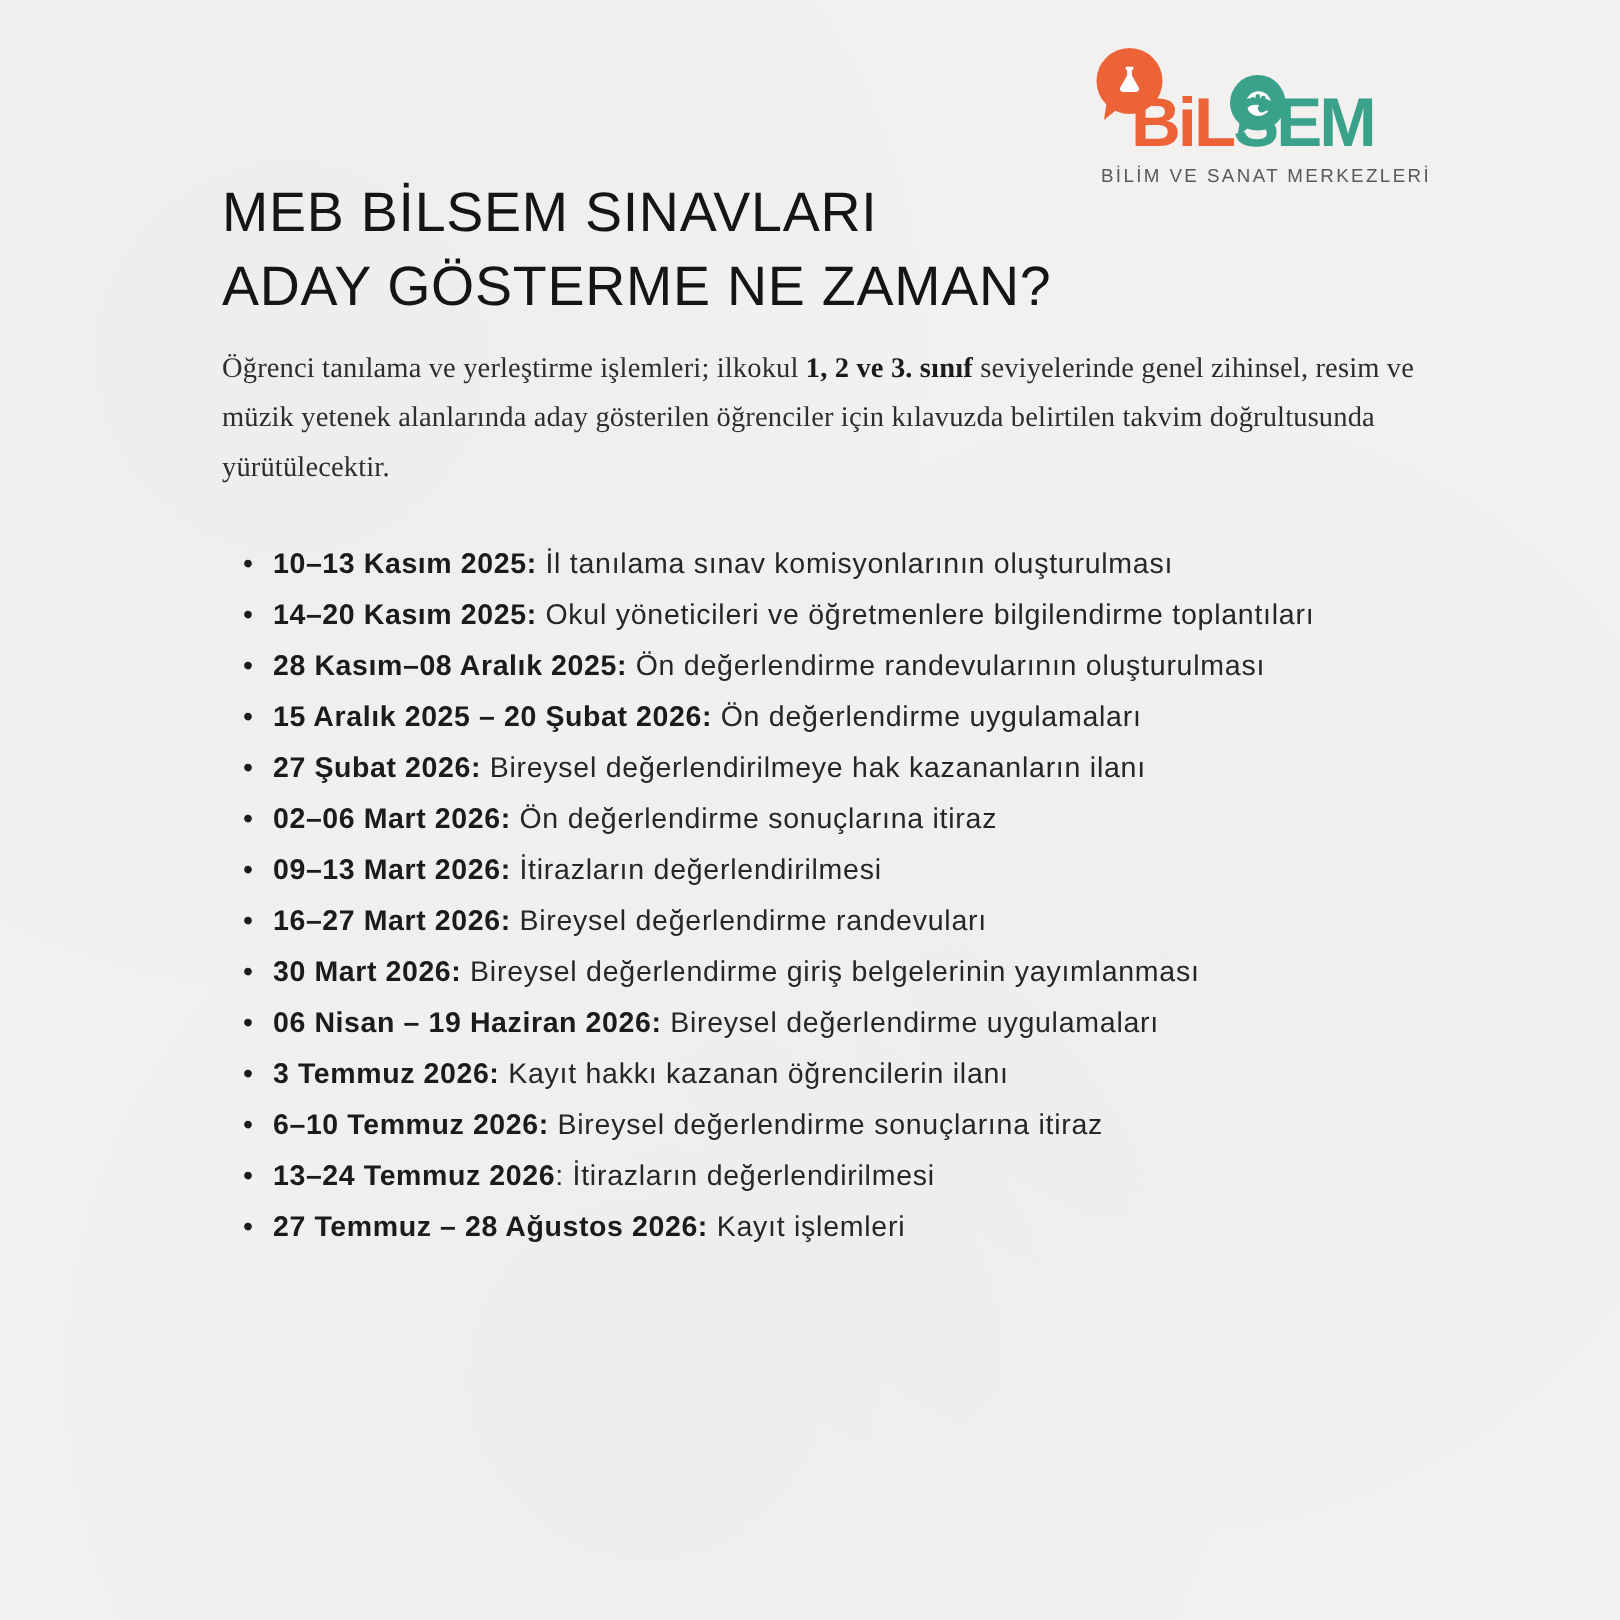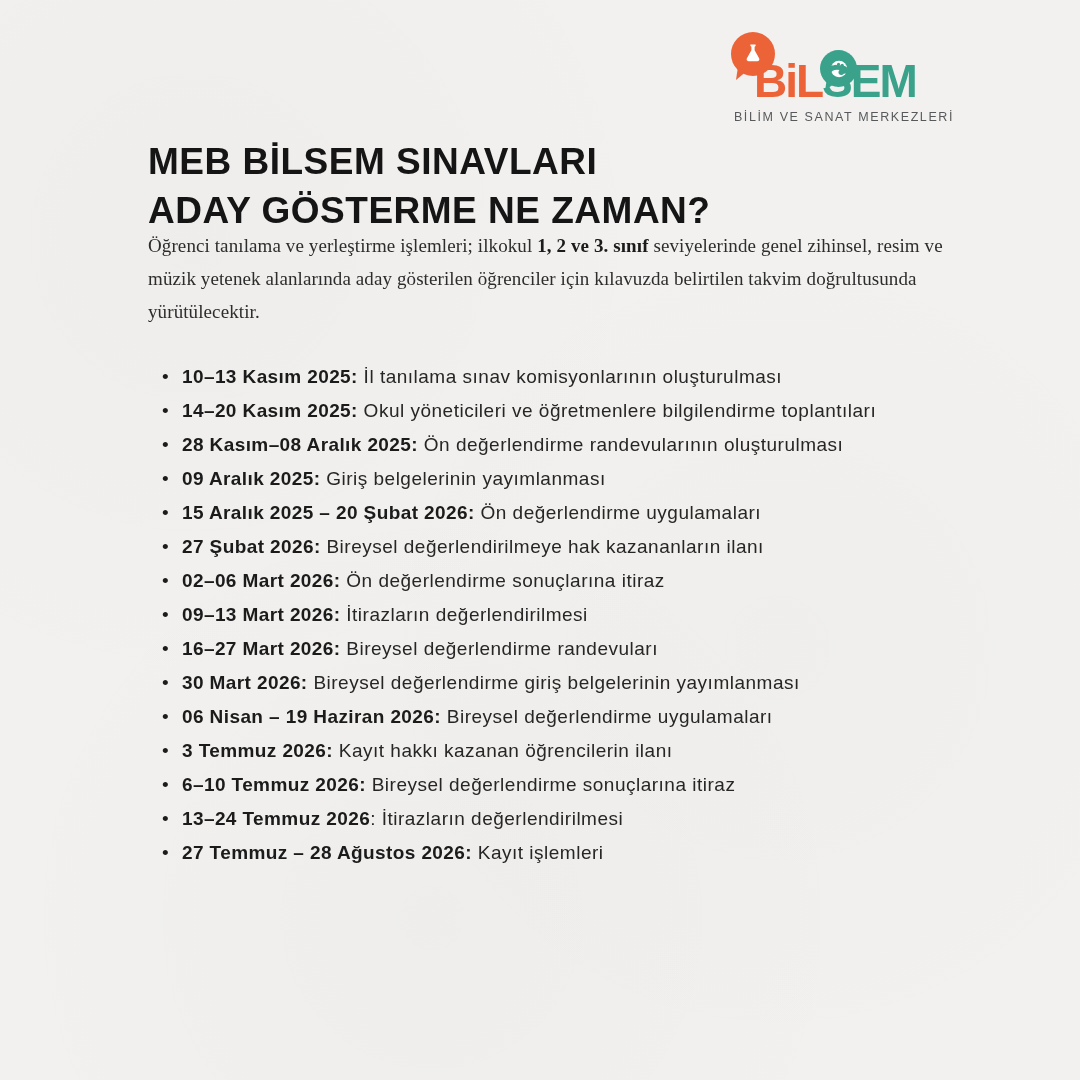--- a/index.html
+++ b/index.html
@@ -40,22 +40,22 @@
     width:12px;height:12px;
     background:inherit;
     clip-path:polygon(0 100%, 15% 0, 85% 30%);
   }
   .bubble-orange{left:7px;top:2px;width:44px;height:44px;background:#ec6338;}
   .bubble-teal{left:96px;top:20px;width:37px;height:37px;background:#3aa28b;}
   .bubble svg{display:block;}
 
   
   .title{
-    position:absolute;left:148px;top:112px;
-    font-size:37px;font-weight:700;color:#151515;
+    position:absolute;left:148px;top:92px;
+    font-size:37px;font-weight:400;color:#151515;
     letter-spacing:0.5px;line-height:49px;
   }
 
   
   .intro{
     position:absolute;left:148px;top:210px;width:810px;
     font-size:19px;line-height:33px;color:#2d2d2d;
     letter-spacing:0.1px;
     font-family:Liberation Serif, serif;
   }
@@ -114,21 +114,20 @@
     <div>MEB BİLSEM SINAVLARI</div>
     <div>ADAY GÖSTERME NE ZAMAN?</div>
   </h1>
 
   <p class="intro"><span>Öğrenci tanılama ve yerleştirme işlemleri; ilkokul </span><b>1, 2 ve 3. sınıf</b><span> seviyelerinde genel zihinsel, resim ve müzik yetenek alanlarında aday gösterilen öğrenciler için kılavuzda belirtilen takvim doğrultusunda yürütülecektir.</span></p>
 
   <ul class="timeline">
     <li><b>10–13 Kasım 2025:</b><span> İl tanılama sınav komisyonlarının oluşturulması</span></li>
     <li><b>14–20 Kasım 2025:</b><span> Okul yöneticileri ve öğretmenlere bilgilendirme toplantıları</span></li>
     <li><b>28 Kasım–08 Aralık 2025:</b><span> Ön değerlendirme randevularının oluşturulması</span></li>
-    <li><b>09 Aralık 2025:</b><span> Giriş belgelerinin yayımlanması</span></li>
     <li><b>15 Aralık 2025 – 20 Şubat 2026:</b><span> Ön değerlendirme uygulamaları</span></li>
     <li><b>27 Şubat 2026:</b><span> Bireysel değerlendirilmeye hak kazananların ilanı</span></li>
     <li><b>02–06 Mart 2026:</b><span> Ön değerlendirme sonuçlarına itiraz</span></li>
     <li><b>09–13 Mart 2026:</b><span> İtirazların değerlendirilmesi</span></li>
     <li><b>16–27 Mart 2026:</b><span> Bireysel değerlendirme randevuları</span></li>
     <li><b>30 Mart 2026:</b><span> Bireysel değerlendirme giriş belgelerinin yayımlanması</span></li>
     <li><b>06 Nisan – 19 Haziran 2026:</b><span> Bireysel değerlendirme uygulamaları</span></li>
     <li><b>3 Temmuz 2026:</b><span> Kayıt hakkı kazanan öğrencilerin ilanı</span></li>
     <li><b>6–10 Temmuz 2026:</b><span> Bireysel değerlendirme sonuçlarına itiraz</span></li>
     <li><b>13–24 Temmuz 2026</b><span>: İtirazların değerlendirilmesi</span></li>

